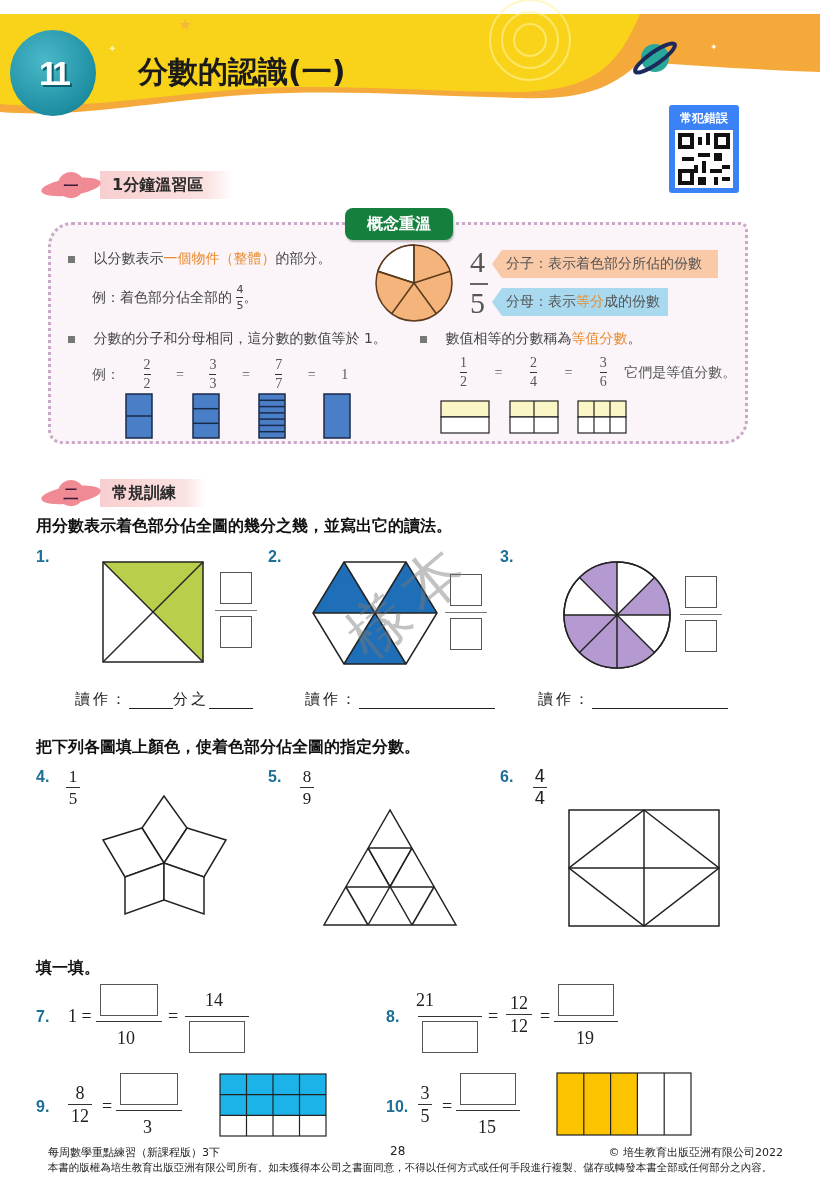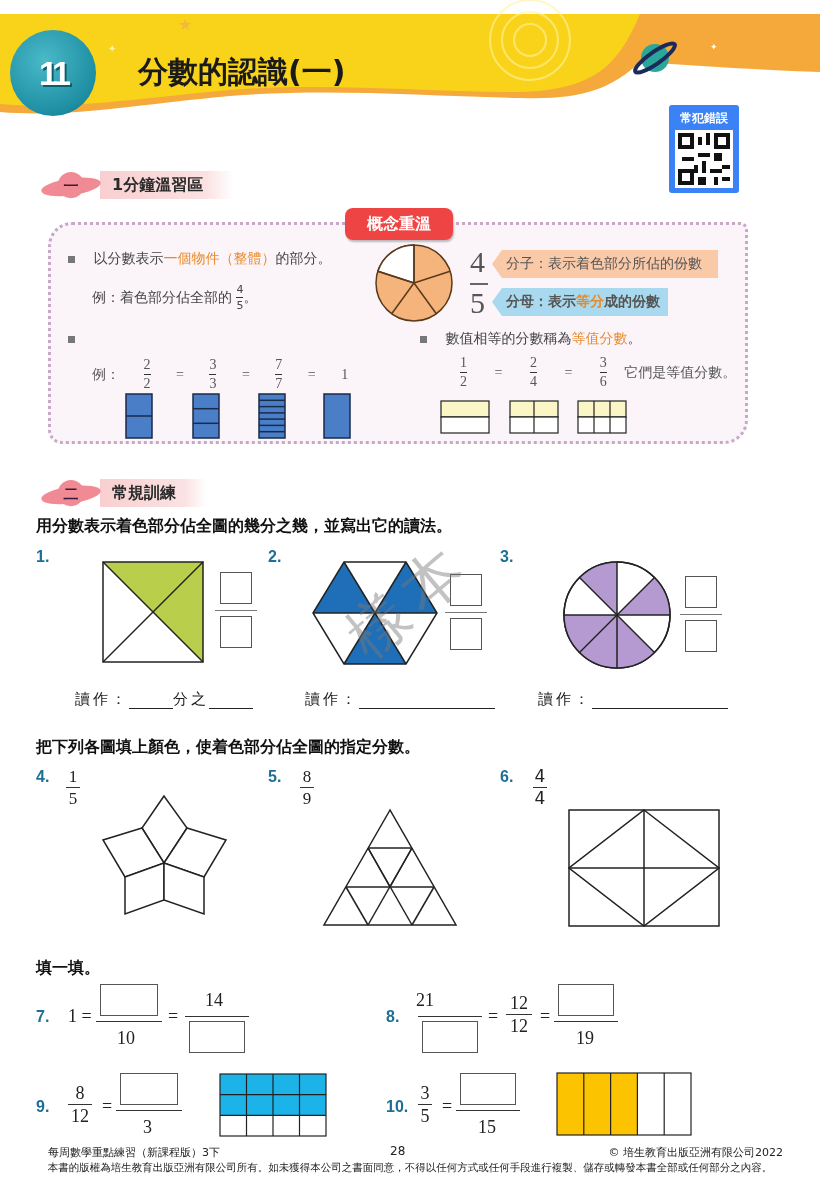--- a/index.html
+++ b/index.html
@@ -15,21 +15,21 @@
     .qr-label { color: #fff; font-size: 12px; font-weight: bold; text-align: center; line-height: 18px; }
     .qr-code { width: 58px; height: 58px; margin: 3px auto 0; background: #fff; padding: 3px; }
 
     
     .sec-head { height: 34px; display: flex; align-items: center; }
     .sec-planet { width: 70px; height: 30px; position: relative; }
     .sec-label-bg { height: 28px; padding: 0 30px 0 12px; background: linear-gradient(90deg, #f8cfd0, #fbe2e2 80%, rgba(255,255,255,0)); display: flex; align-items: center; font-size: 16px; font-weight: bold; color: #2a2a2a; margin-left: -6px; }
 
     
     .review-box { left: 48px; top: 222px; width: 700px; height: 222px; background: #fbf5fa; border: 3px dotted #c7a8c6; border-radius: 24px 8px 24px 14px; }
-    .review-tag { left: 345px; top: 208px; width: 108px; height: 32px; background: #ef4444; border-radius: 8px; color: #fff; font-size: 16px; font-weight: bold; display: flex; align-items: center; justify-content: center; box-shadow: 1px 2px 2px rgba(0,0,0,0.25); }
+    .review-tag { left: 345px; top: 208px; width: 108px; height: 32px; background: #15803d; border-radius: 8px; color: #fff; font-size: 16px; font-weight: bold; display: flex; align-items: center; justify-content: center; box-shadow: 1px 2px 2px rgba(0,0,0,0.25); }
     .bullet { width: 7px; height: 7px; background: #777; display: inline-block; }
     .rtext { font-size: 14px; color: #444; white-space: nowrap; }
     .orange { color: #e88a2c; }
     .frac { display: inline-flex; flex-direction: column; align-items: center; line-height: 1; vertical-align: middle; }
     .frac .bar { height: 1px; background: #333; align-self: stretch; margin: 2px 0; }
 
     .num-label { font-size: 16px; font-weight: bold; color: #1d6f98; font-family: "Liberation Sans", sans-serif; }
     .qtitle { font-size: 16px; font-weight: bold; color: #111; }
     .ansbox { border: 1.5px solid #555; background: #fff; }
     .readas { font-size: 15px; color: #222; letter-spacing: 3px; }
@@ -129,26 +129,27 @@
 <div class="abs serif" style="left:470px; top:288px; font-size:30px; color:#555; line-height:1;">5</div>
 
 <svg class="abs" style="left:492px; top:250px;" width="230" height="28">
     <path d="M10 0 H226 V28 H10 L0 14 Z" fill="#f9c9a8"></path>
   </svg>
 <div class="abs rtext" style="left:506px; top:255px; color:#555;">分子：表示着色部分所佔的份數</div>
 
 <svg class="abs" style="left:492px; top:288px;" width="180" height="28">
     <path d="M10 0 H176 V28 H10 L0 14 Z" fill="#a9d9ef"></path>
   </svg>
-<div class="abs rtext" style="left:506px; top:293px; color:#555;font-weight:bold;">
+<div class="abs rtext" style="left:506px; top:293px; color:#555;">
   <span>分母：表示</span><span class="orange">等分</span><span>成的份數</span>
 </div>
 
 <div class="abs rtext" style="left:68px; top:330px;">
   <span class="bullet"></span>
+  <span style="margin-left:14px;">分數的分子和分母相同，這分數的數值等於 1。</span>
 </div>
 <div class="abs rtext serif" style="left:92px; top:358px; font-size:14px; color:#555;">
   <span style="font-family:'DejaVu Sans',sans-serif; margin-right:20px; vertical-align:middle;">例：</span>
   <span class="frac">
       <span>2</span>
       <span class="bar"></span>
       <span>2</span>
     </span>
   <span style="margin:0 22px; vertical-align:middle;">=</span>
   <span class="frac">

